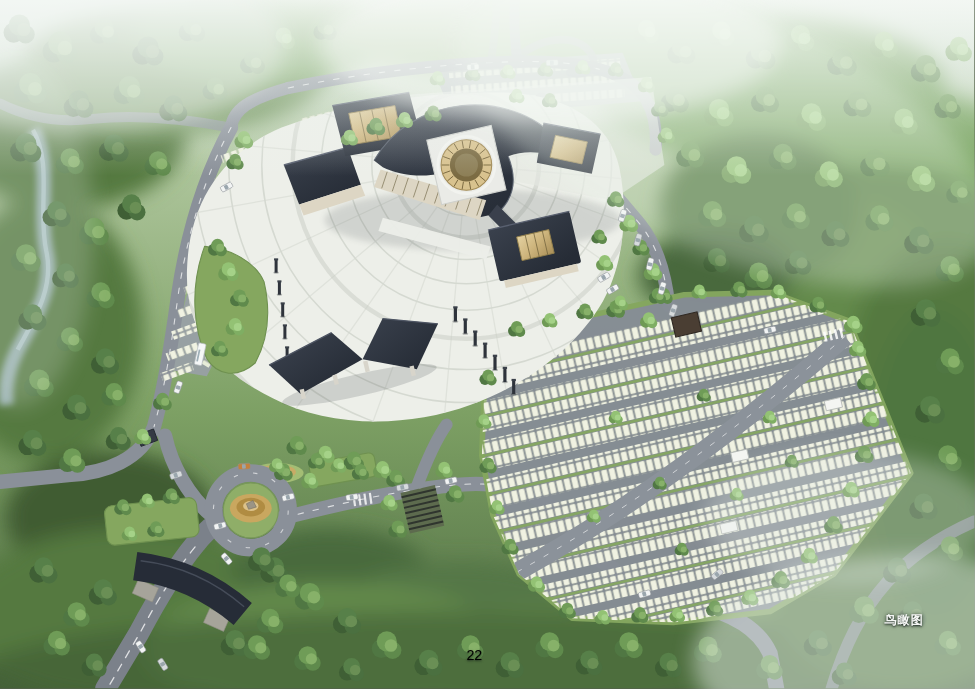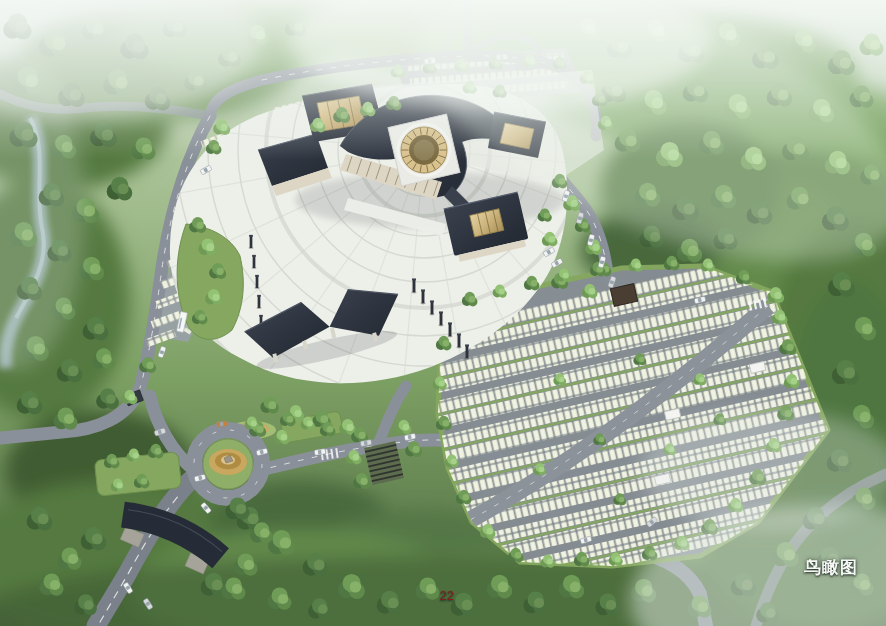--- a/index.html
+++ b/index.html
@@ -7,25 +7,25 @@
     --courtyard-gold:#d8c28e; --courtyard-shadow:#7b6b42;
     --plaza:#edefe9; --plaza-band:#d5d9d1;
     --road:#8a9099; --highway:#7b818a; --asphalt:#868d95; --stall:#f0f2e2;
     --grass:#85a75f; --forest-dark:#47663c; --forest-mid:#5d8549; --forest-light:#7ea766;
     --water:#a4bac2; --mound-gold:#c9a75f; --haze:#eef4f0; --caption-text:#f5f7f5;
   }
   html,body{margin:0;padding:0;background:#222;}
   .stage{position:relative;width:886px;height:626px;overflow:hidden;
          font-family:"Liberation Sans","DejaVu Sans",sans-serif;background:#9db98c;}
   .stage svg{position:absolute;left:0;top:0;}
-  .caption{position:absolute;left:804px;top:556px;font-size:17px;font-weight:bold;
+  .caption{position:absolute;left:804px;top:556px;font-size:11px;font-weight:bold;
            color:var(--caption-text);letter-spacing:1px;
            text-shadow:0 1px 2px rgba(20,30,25,.9),0 0 4px rgba(20,30,25,.6);}
-  .page-num{position:absolute;left:424px;top:588px;width:30px;text-align:right;
-            font-size:13px;color:#7f1d1d;text-shadow:0 1px 2px rgba(20,30,25,.8);}
+  .page-num{position:absolute;left:424px;top:588px;width:30px;text-align:left;
+            font-size:13px;color:#000000;text-shadow:0 1px 2px rgba(20,30,25,.8);}
 </style>
 </head>
 <body>
 
 <div class="stage">
 <svg id="scene" width="886" height="626" viewBox="0 0 886 626">
   <defs>
     <linearGradient id="bgGrad" x1="0" y1="0" x2="0" y2="1">
       <stop offset="0" stop-color="#d9e5da"></stop>
       <stop offset="0.25" stop-color="#acc49a"></stop>

